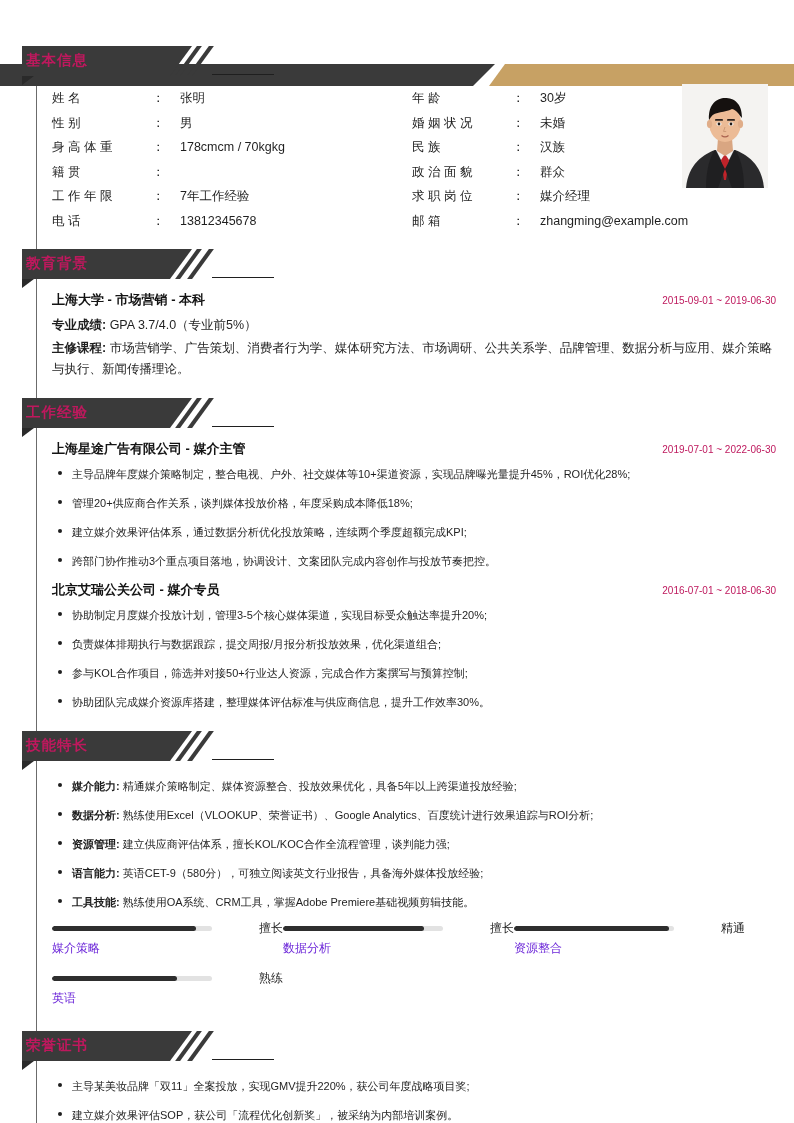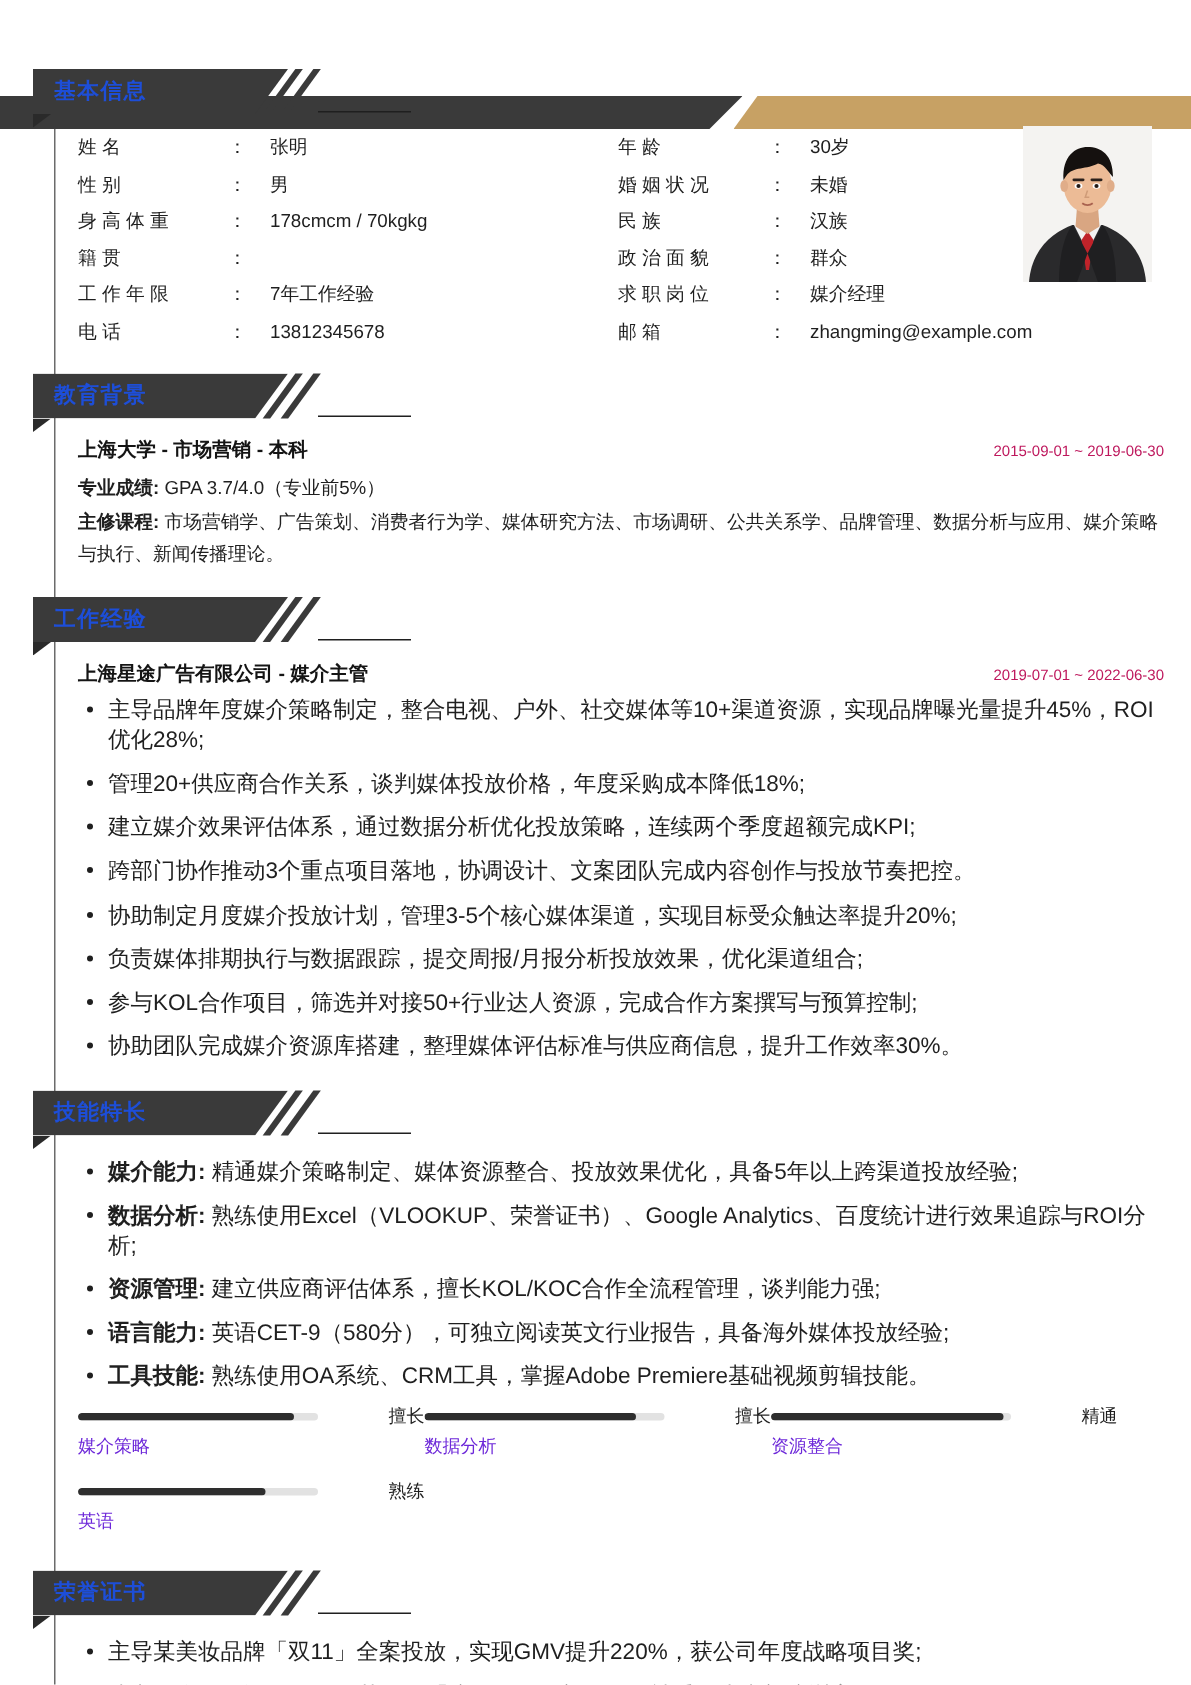--- a/index.html
+++ b/index.html
@@ -72,24 +72,24 @@
   .sec-head .stripe {
     position: absolute;
     top: 0; height: 30px; width: 5px;
     background: #3a3a3a;
     transform: skewX(-36deg);
   }
   .sec-head .stripe.s1 { left: 164px; }
   .sec-head .stripe.s2 { left: 176px; }
   .sec-head .title {
     position: absolute;
-    left: 14px; top: 5px;
+    left: 4px; top: 5px;
     font-size: 14.5px;
     font-weight: bold;
-    color: #1d4ed8;
+    color: #be185d;
     letter-spacing: 1px;
     white-space: nowrap;
   }
   .sec-rule {
     position: absolute;
     left: 190px; right: 18px; top: 28px;
     height: 1px;
     background: #1f1f1f;
   }
   .sec-body {
@@ -144,21 +144,21 @@
     color: #1f1f1f;
     margin-bottom: 2px;
   }
   .edu-line b { font-weight: bold; }
 
   
   ul.bullets { list-style: none; margin: 3px 0 0 0; padding: 0; }
   ul.bullets li {
     position: relative;
     padding-left: 20px;
-    font-size: 15px;
+    font-size: 11px;
     line-height: 20px;
     margin-bottom: 9px;
     color: #1f1f1f;
   }
   ul.bullets li::before {
     content: "";
     position: absolute;
     left: 6px; top: 7px;
     width: 4px; height: 4px;
     border-radius: 50%;
@@ -370,20 +370,24 @@
         </div>
         <ul class="bullets">
           <li>主导品牌年度媒介策略制定，整合电视、户外、社交媒体等10+渠道资源，实现品牌曝光量提升45%，ROI优化28%;</li>
           <li>管理20+供应商合作关系，谈判媒体投放价格，年度采购成本降低18%;</li>
           <li>建立媒介效果评估体系，通过数据分析优化投放策略，连续两个季度超额完成KPI;</li>
           <li>跨部门协作推动3个重点项目落地，协调设计、文案团队完成内容创作与投放节奏把控。</li>
         </ul>
       </div>
 
       <div class="job">
+        <div class="entry-head">
+          <div class="entry-title">北京艾瑞公关公司 - 媒介专员</div>
+          <div class="entry-date">2016-07-01 ~ 2018-06-30</div>
+        </div>
         <ul class="bullets">
           <li>协助制定月度媒介投放计划，管理3-5个核心媒体渠道，实现目标受众触达率提升20%;</li>
           <li>负责媒体排期执行与数据跟踪，提交周报/月报分析投放效果，优化渠道组合;</li>
           <li>参与KOL合作项目，筛选并对接50+行业达人资源，完成合作方案撰写与预算控制;</li>
           <li>协助团队完成媒介资源库搭建，整理媒体评估标准与供应商信息，提升工作效率30%。</li>
         </ul>
       </div>
 
     </div>
   </div>

